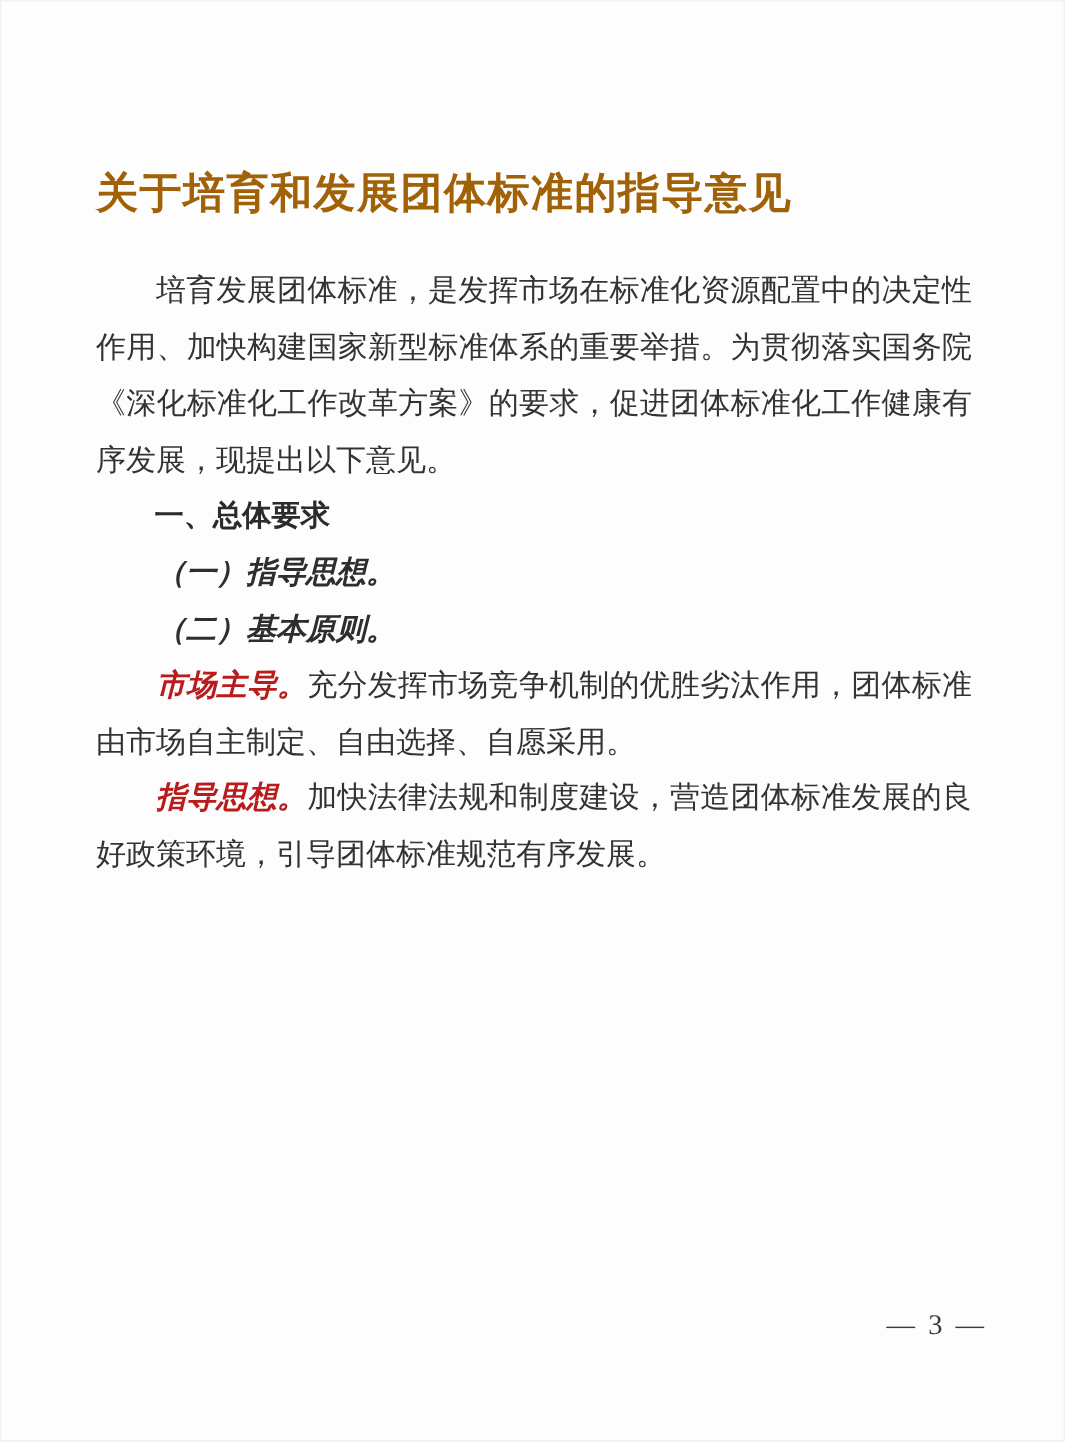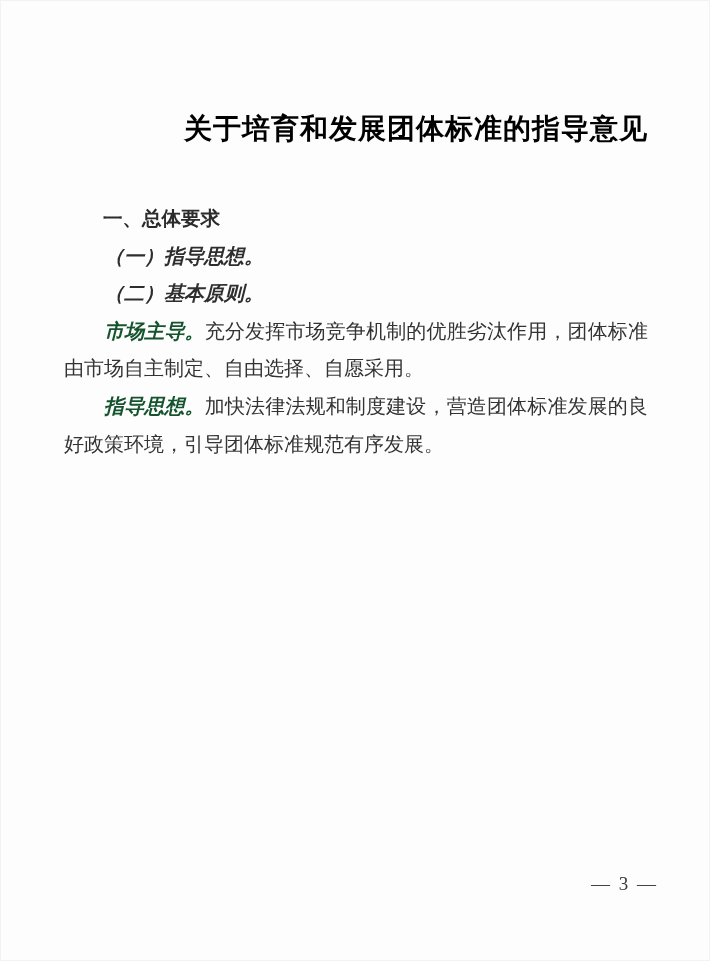--- a/index.html
+++ b/index.html
@@ -21,25 +21,25 @@
   }
 
   .content {
     padding: 112px 62px 0 64px;
   }
 
   .doc-title {
     font-family: "Liberation Sans", "DejaVu Sans", sans-serif;
     font-size: 28px;
     font-weight: bold;
-    text-align: right;
+    text-align: left;
     line-height: 34px;
     letter-spacing: 1px;
-    color: #000000;
-    margin-bottom: 54px;
+    color: #a16207;
+    margin-bottom: 30px;
   }
 
   .body-text {
     font-size: 20px;
     line-height: 37.6px;
     text-align: justify;
     text-justify: inter-character;
   }
 
   .para {
@@ -58,21 +58,21 @@
     text-indent: 2em;
     font-weight: bold;
     font-style: italic;
     color: #2e2e2e;
     font-size: 20px;
   }
 
   .lead {
     font-weight: bold;
     font-style: italic;
-    color: #14532d;
+    color: #b91c1c;
   }
 
   .page-number {
     position: absolute;
     top: 872px;
     right: 52px;
     font-size: 19px;
     line-height: 24px;
     letter-spacing: 2px;
     color: #3a3a3a;
@@ -82,20 +82,21 @@
 </head>
 <body>
 
 <div class="page">
   <div class="content">
 
     <h1 class="doc-title"><span>关于培育和发展团体标准的指导意见</span></h1>
 
     <div class="body-text">
 
+      <p class="para">培育发展团体标准，是发挥市场在标准化资源配置中的决定性作用、加快构建国家新型标准体系的重要举措。为贯彻落实国务院《深化标准化工作改革方案》的要求，促进团体标准化工作健康有序发展，现提出以下意见。</p>
 
       <p class="heading">一、总体要求</p>
 
       <p class="subheading">（一）指导思想。</p>
 
 
       <p class="subheading">（二）基本原则。</p>
 
       <p class="para"><span class="lead">市场主导。</span><span>充分发挥市场竞争机制的优胜劣汰作用，团体标准由市场自主制定、自由选择、自愿采用。</span></p>
 

